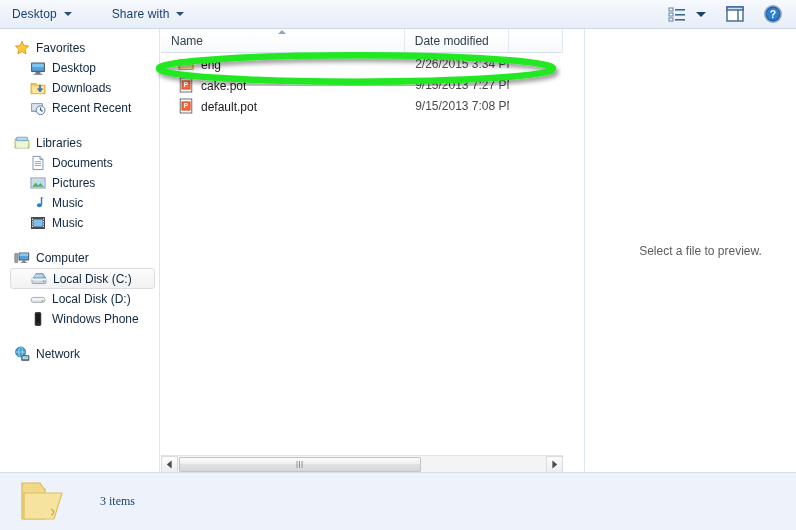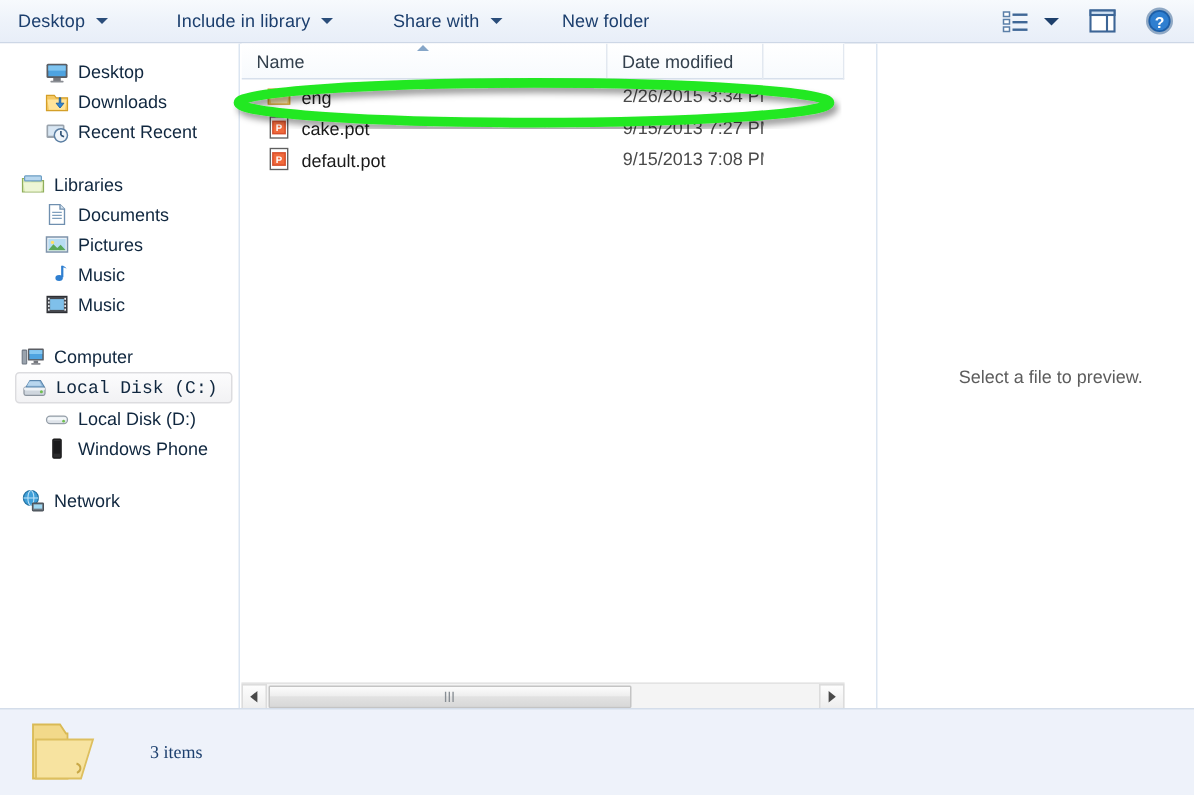--- a/index.html
+++ b/index.html
@@ -83,23 +83,22 @@
     flex: 0 0 16px;
     display: block;
   }
   .nav-row.header-row { font-weight: normal; }
   .nav-row.selected {
     background: linear-gradient(to bottom, #fcfcfd 0%, #f2f2f4 100%);
     border: 1px solid #dcdcdf;
     border-radius: 3px;
     margin-left: 10px;
     margin-right: 4px;
-    padding-left: 4px;
+    padding-left: 20px;
     height: 21px;
-    font-family: Liberation Mono, monospace;
   }
   .nav-gap { height: 13px; }
 
   
   .filelist {
     position: absolute; left: 161px; top: 29px;
     width: 402px; height: 443px;
     background: #ffffff;
     overflow: hidden;
   }
@@ -217,33 +216,26 @@
 
 <div id="app">
 
   <div class="toolbar">
 
     <div class="tb-item">
       <span class="tb-label">Desktop</span>
       <span class="caret"></span>
     </div>
 
-    <div class="tb-item" style="margin-left:26px;">
-      <span class="tb-label">Include in library</span>
-      <span class="caret"></span>
-    </div>
 
     <div class="tb-item" style="margin-left:20px;">
       <span class="tb-label">Share with</span>
       <span class="caret"></span>
     </div>
 
-    <div class="tb-item" style="margin-left:20px;">
-      <span class="tb-label">New folder</span>
-    </div>
 
     <div class="tb-spacer"></div>
 
     <div class="tb-right">
       <div class="tb-btn">
         <svg width="18" height="16" viewBox="0 0 18 16">
           <rect x="1" y="2" width="4" height="3" fill="#ffffff" stroke="#5b7fa8" stroke-width="1"></rect>
           <rect x="1" y="7" width="4" height="3" fill="#ffffff" stroke="#5b7fa8" stroke-width="1"></rect>
           <rect x="1" y="12" width="4" height="3" fill="#ffffff" stroke="#5b7fa8" stroke-width="1"></rect>
           <rect x="7" y="3" width="10" height="1.6" fill="#3f6796"></rect>
@@ -268,20 +260,26 @@
           <circle cx="10" cy="10" r="6.2" fill="#2f7fd0"></circle>
           <text x="10" y="14.4" font-family="Liberation Sans, sans-serif" font-size="10.5" font-weight="bold" fill="#ffffff" text-anchor="middle">?</text>
         </svg>
       </div>
     </div>
   </div>
 
   <div class="navpane">
 
     <div class="nav-group">
+      <div class="nav-row header-row">
+        <svg class="nav-ico" viewBox="0 0 16 16">
+          <polygon points="8,1.3 9.9,5.6 14.6,6.1 11.1,9.3 12.1,13.9 8,11.5 3.9,13.9 4.9,9.3 1.4,6.1 6.1,5.6" fill="#ffc93b" stroke="#d99a14" stroke-width="0.9" stroke-linejoin="round"></polygon>
+        </svg>
+        <span>Favorites</span>
+      </div>
       <div class="nav-row child">
         <svg class="nav-ico" viewBox="0 0 16 16">
           <rect x="1" y="2.5" width="14" height="9.5" rx="1" fill="#5a5d63"></rect>
           <rect x="2.2" y="3.7" width="11.6" height="7.1" fill="#4ea3e0"></rect>
           <rect x="2.2" y="3.7" width="11.6" height="3.4" fill="#7fc4f0"></rect>
           <rect x="5.5" y="12" width="5" height="2.2" fill="#75787e"></rect>
           <rect x="3.6" y="13.8" width="8.8" height="1.2" rx="0.5" fill="#8a8d93"></rect>
         </svg>
         <span>Desktop</span>
       </div>

